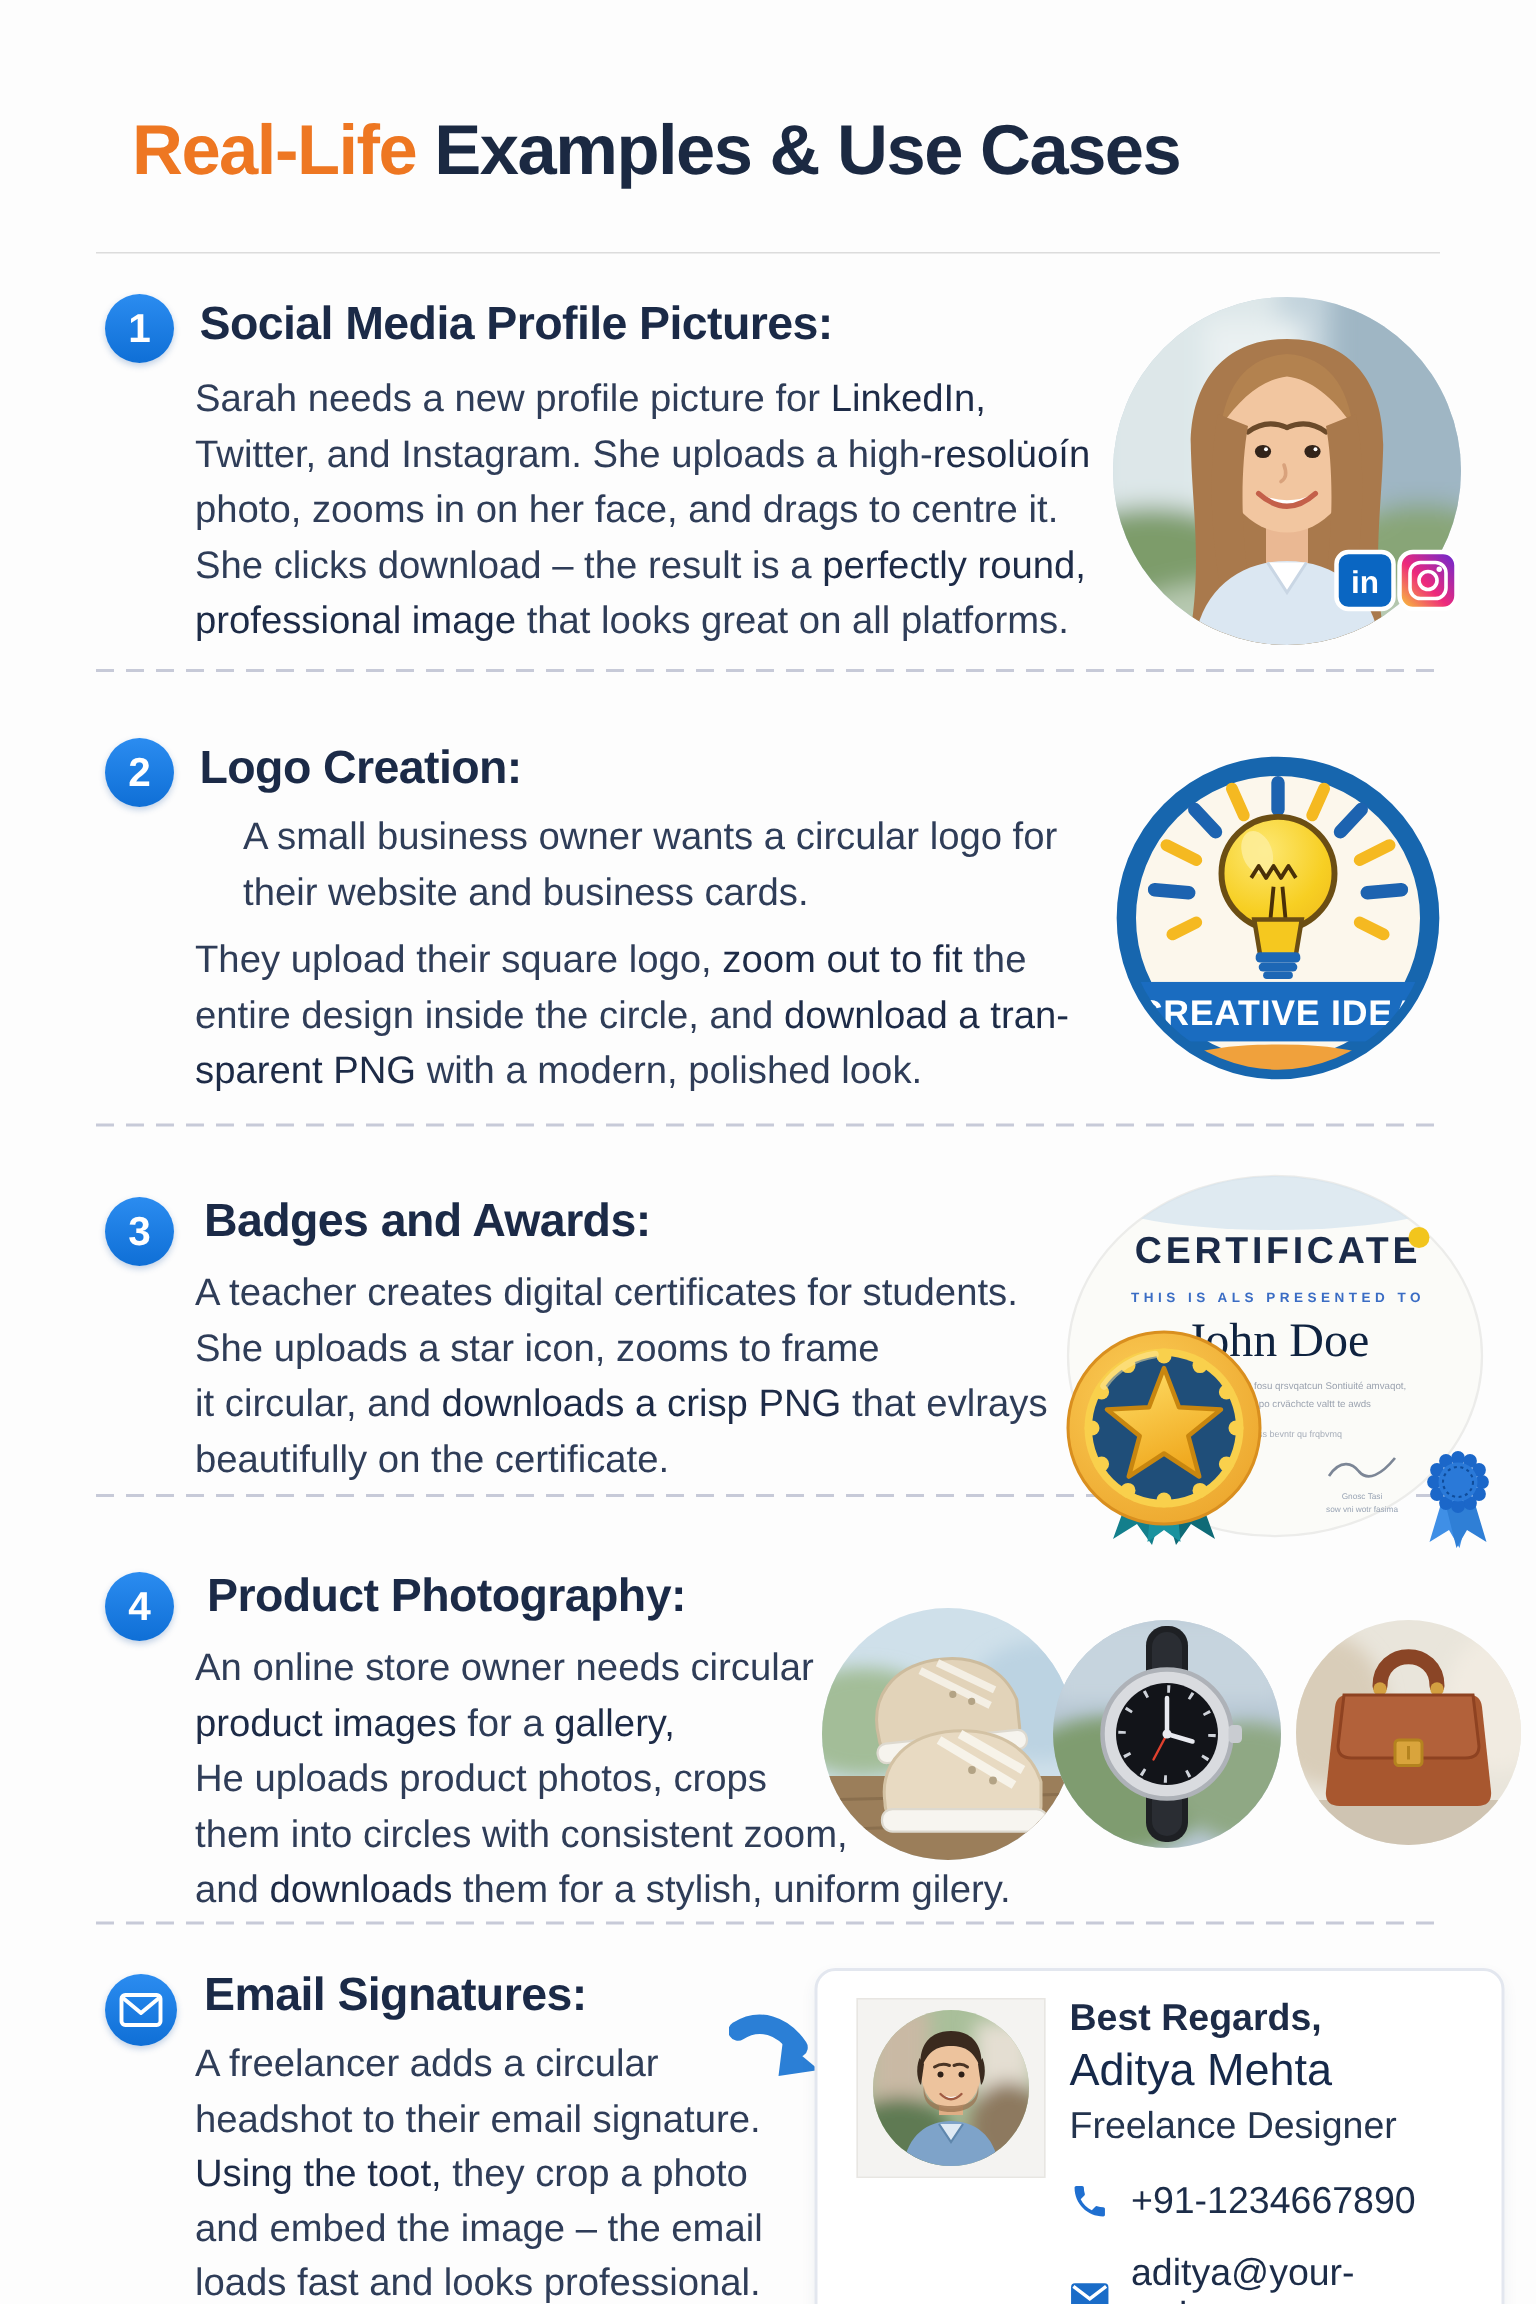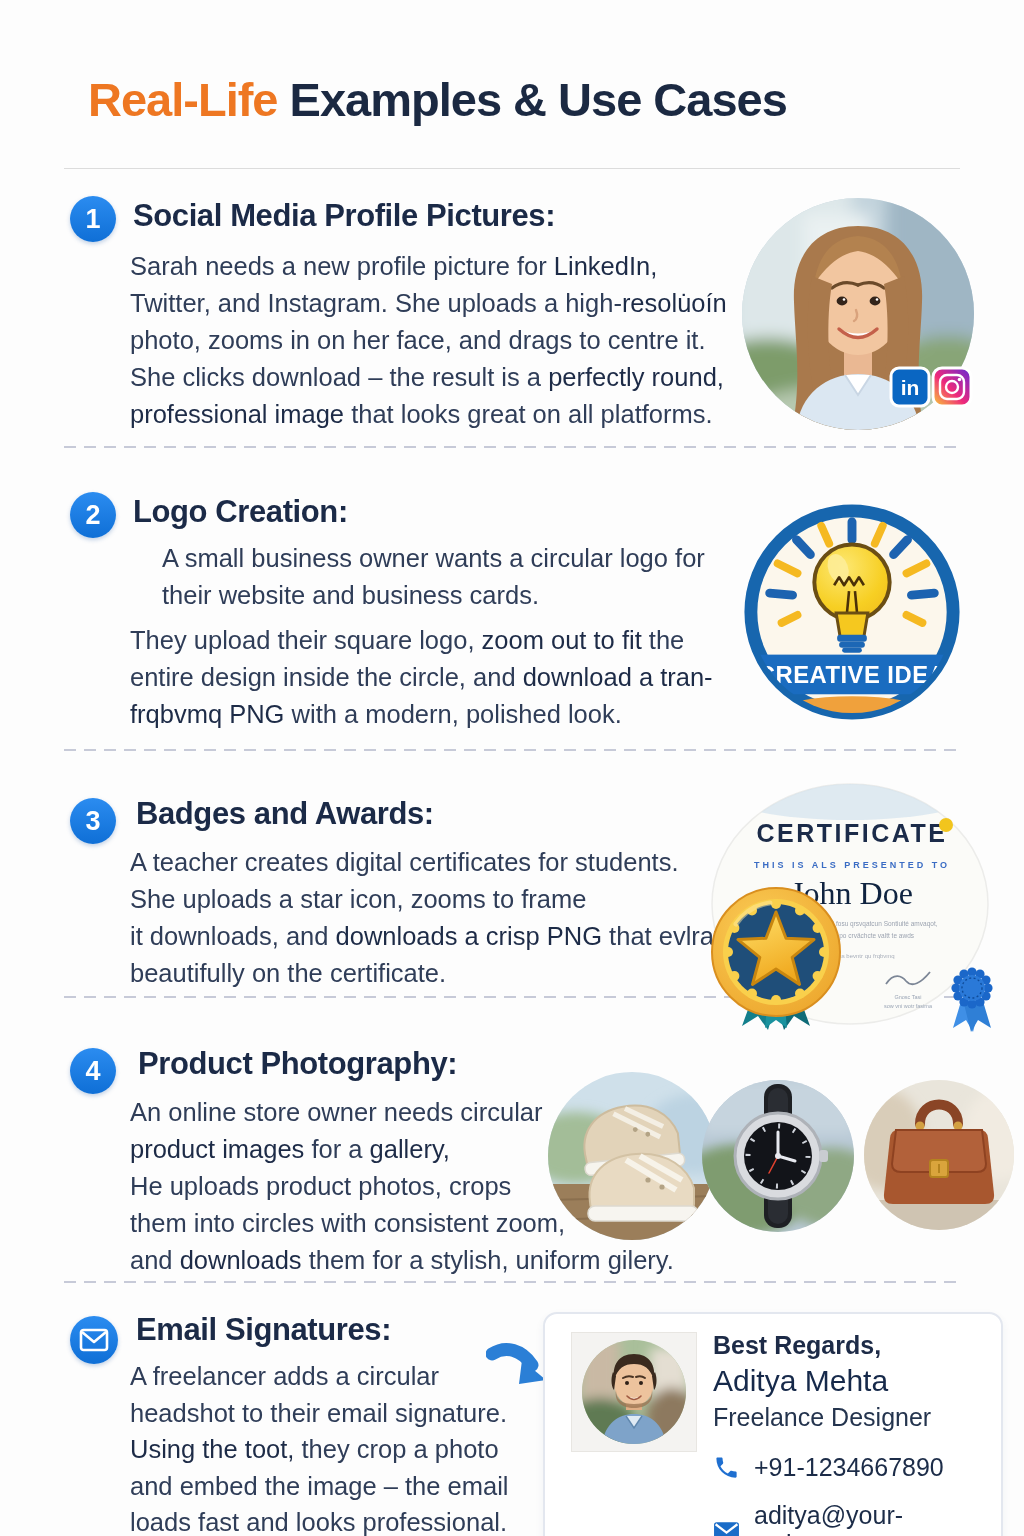--- a/index.html
+++ b/index.html
@@ -108,21 +108,21 @@
     </svg>
   </div>
 
   <div class="hr-dash" style="top:446px;"></div>
 
   <div class="num-badge" style="left:70px; top:492px;">
     <span>2</span>
   </div>
   <div class="sec-heading" style="left:133px; top:494px;">Logo Creation:</div>
   <div class="body-text" style="left:130px; top:540px;margin-left:32px;"><span>A small business owner wants a circular logo for</span><br><span>their website and business cards.</span></div>
-  <div class="body-text" style="left:130px; top:622px;"><span>They upload their square logo, </span><span class="bold">zoom out to fit</span><span> the</span><br><span>entire design inside the circle, and </span><span class="bold">download a tran-</span><br><span class="bold">frqbvmq PNG</span><span> with a modern, polished look.</span></div>
+  <div class="body-text" style="left:130px; top:622px;"><span>They upload their square logo, </span><span class="bold">zoom out to fit</span><span> the</span><br><span>entire design inside the circle, and </span><span class="bold">download a tran-</span><br><span class="bold">sparent PNG</span><span> with a modern, polished look.</span></div>
 
   <div class="graphic" style="left:738px; top:498px; width:228px; height:228px;">
     <svg width="228" height="228" viewBox="0 0 230 230">
       <defs>
         <clipPath id="logoclip">
             <circle cx="115" cy="115" r="102"></circle>
           </clipPath>
         <radialGradient id="bulbgrad" cx="0.38" cy="0.3" r="0.9">
           <stop offset="0" stop-color="#fde873"></stop>
             <stop offset="0.6" stop-color="#f7cf23"></stop>
@@ -159,21 +159,21 @@
       </g>
     </svg>
   </div>
 
   <div class="hr-dash" style="top:749px;"></div>
 
   <div class="num-badge" style="left:70px; top:798px;">
     <span>3</span>
   </div>
   <div class="sec-heading" style="left:136px; top:796px;">Badges and Awards:</div>
-  <div class="body-text" style="left:130px; top:844px;"><span>A teacher creates digital certificates for students.</span><br><span>She uploads a star icon, zooms to frame</span><br><span>it downloads, and </span><span class="bold">downloads a crisp PNG</span><span> that evlrays</span><br><span>beautifully on the certificate.</span></div>
+  <div class="body-text" style="left:130px; top:844px;"><span>A teacher creates digital certificates for students.</span><br><span>She uploads a star icon, zooms to frame</span><br><span>it circular, and </span><span class="bold">downloads a crisp PNG</span><span> that evlrays</span><br><span>beautifully on the certificate.</span></div>
 
   <div class="graphic z2" style="left:690px; top:778px; width:310px; height:262px;">
     <svg width="310" height="262" viewBox="0 0 310 262">
       <defs>
         <clipPath id="paperclip">
             <ellipse cx="160" cy="126" rx="138" ry="120"></ellipse>
           </clipPath>
         <radialGradient id="goldgrad" cx="0.4" cy="0.35" r="0.9">
           <stop offset="0" stop-color="#fccf5a"></stop>
             <stop offset="1" stop-color="#e99d22"></stop>

